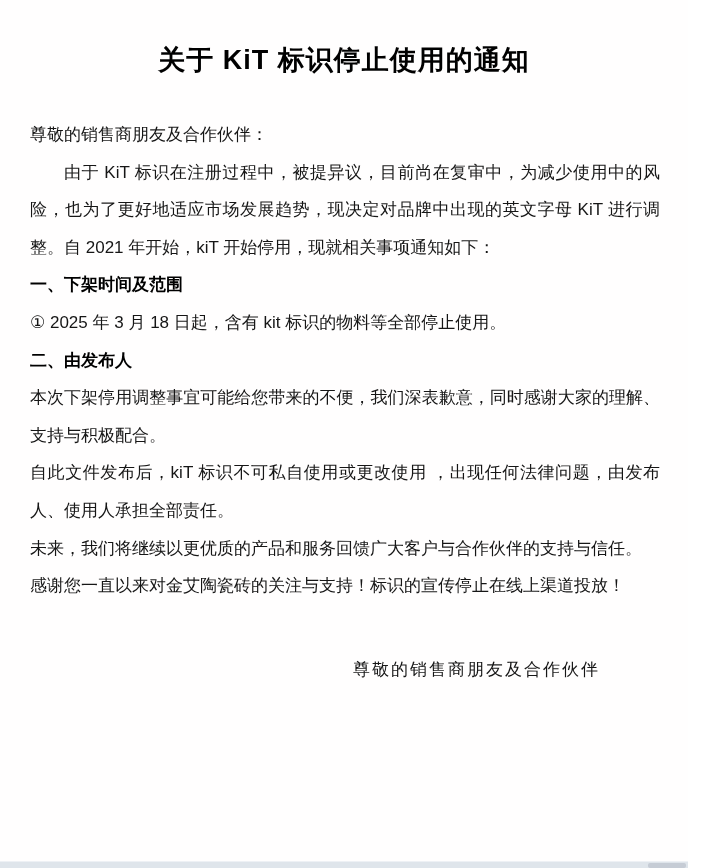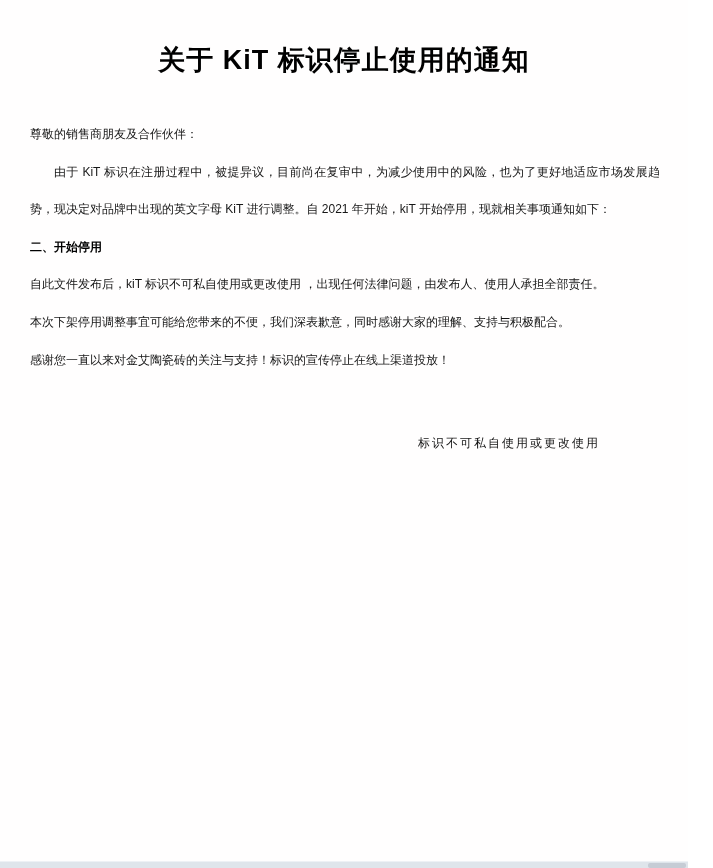--- a/index.html
+++ b/index.html
@@ -22,21 +22,21 @@
     height: 40px;
     text-align: center;
     font-size: 27px;
     font-weight: bold;
     color: #000000;
     letter-spacing: 1px;
     line-height: 36px;
   }
   .doc-body {
     margin: 34px 28px 0 30px;
-    font-size: 12px;
+    font-size: 17px;
     line-height: 37.6px;
     color: #161616;
   }
   .doc-body p {
     margin: 0;
   }
   .justify {
     text-align: justify;
     text-justify: inter-ideograph;
   }
@@ -93,34 +93,37 @@
 <div class="page">
 
   <h1 class="doc-title">关于 KiT 标识停止使用的通知</h1>
 
   <div class="doc-body">
 
     <p>尊敬的销售商朋友及合作伙伴：</p>
 
     <p class="justify indent2">由于 KiT 标识在注册过程中，被提异议，目前尚在复审中，为减少使用中的风险，也为了更好地适应市场发展趋势，现决定对品牌中出现的英文字母 KiT 进行调整。自 2021 年开始，kiT 开始停用，现就相关事项通知如下：</p>
 
+    <p class="heading">一、下架时间及范围</p>
+
+    <p>① 2025 年 3 月 18 日起，含有 kit 标识的物料等全部停止使用。</p>
 
 
+    <p class="heading">二、由发布人</p>
 
-    <p class="heading">二、开始停用</p>
+    <p class="justify">本次下架停用调整事宜可能给您带来的不便，我们深表歉意，同时感谢大家的理解、支持与积极配合。</p>
 
     <p class="justify">自此文件发布后，kiT 标识不可私自使用或更改使用 ，出现任何法律问题，由发布人、使用人承担全部责任。</p>
 
-    <p class="justify">本次下架停用调整事宜可能给您带来的不便，我们深表歉意，同时感谢大家的理解、支持与积极配合。</p>
-
+    <p class="justify">未来，我们将继续以更优质的产品和服务回馈广大客户与合作伙伴的支持与信任。</p>
 
     <p class="justify">感谢您一直以来对金艾陶瓷砖的关注与支持！标识的宣传停止在线上渠道投放！</p>
 
     <div class="signature-block">
-      <div class="signature-company">标识不可私自使用或更改使用</div>
+      <div class="signature-company">尊敬的销售商朋友及合作伙伴</div>
     </div>
 
   </div>
 
   <div class="hscrollbar">
     <div class="hscrollbar-thumb"></div>
     <div class="hscrollbar-corner"></div>
   </div>
 
 </div>

